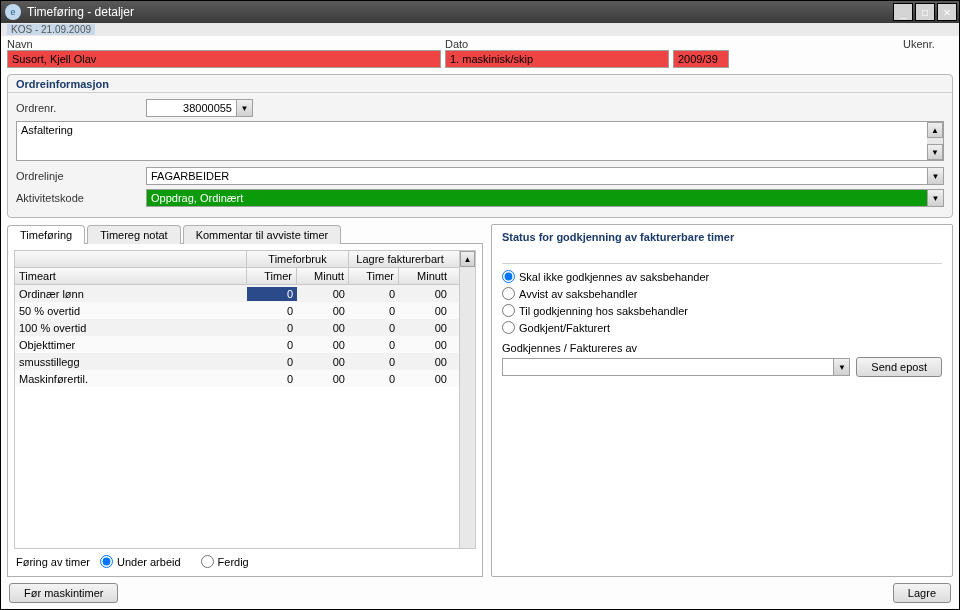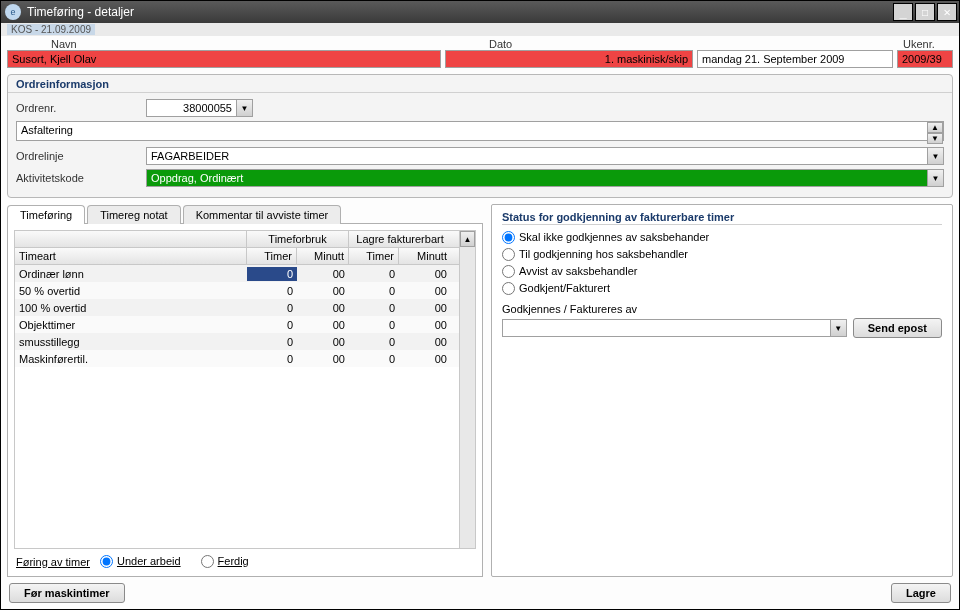--- a/index.html
+++ b/index.html
@@ -58,21 +58,20 @@
 .subheader .kos {
   background: #c8d8e8;
   display: inline-block;
   padding: 0 4px;
 }
 .row-labels {
   display: flex;
   padding: 2px 6px 0 6px;
   font-size: 11px;
   color: #333;
-  margin-left: 44px;
 }
 .row-labels .col1 { width: 438px; }
 .row-labels .col2 { width: 252px; }
 .row-labels .col3 { width: 160px; flex: 1; }
 .row-labels .col4 { width: 50px; text-align: left; }
 .row-inputs {
   display: flex;
   padding: 0 6px;
   gap: 4px;
   align-items: center;
@@ -80,21 +79,21 @@
 .txt-input {
   border: 1px solid #a0a0a0;
   background: #fff;
   height: 18px;
   padding: 1px 4px;
   font-size: 11px;
   font-family: inherit;
 }
 .readonly { background: #ef4444; }
 .row-inputs .in1 { width: 434px; }
-.row-inputs .in2 { width: 248px; text-align: right; }
+.row-inputs .in2 { width: 224px; }
 .row-inputs .in3 { flex: 1; background: #fff; }
 .row-inputs .in4 { width: 56px; }
 
 .section {
   margin: 6px;
   border: 1px solid #b8b8b8;
   border-radius: 4px;
   background: #f4f4f4;
 }
 .section-hdr {
@@ -116,21 +115,21 @@
   background: linear-gradient(to bottom,#f0f0f0,#d0d0d0);
   display: flex; align-items: center; justify-content: center;
   font-size: 8px;
   cursor: pointer;
 }
 .textarea-wrap {
   position: relative;
   display: flex;
   border: 1px solid #a0a0a0;
   background: #fff;
-  height: 20px;
+  height: 40px;
 }
 .textarea-wrap .ta {
   flex: 1; border: none; padding: 2px 4px; font-family: inherit; font-size: 11px; resize: none;
 }
 .textarea-wrap .scroll {
   width: 16px; background: #e8e8e8; display: flex; flex-direction: column; justify-content: space-between;
 }
 .scroll-btn {
   height: 16px; border: 1px solid #a0a0a0; background: linear-gradient(to bottom,#f0f0f0,#d0d0d0);
   display:flex;align-items:center;justify-content:center;font-size:8px;cursor:pointer;
@@ -227,54 +226,52 @@
   border-left: 1px solid #c8c8c8;
 }
 .grid-flex { display: flex; flex: 1; min-height: 0; }
 .grid-inner { flex: 1; display: flex; flex-direction: column; }
 
 .bottom-row {
   display: flex;
   align-items: center;
   gap: 10px;
   padding: 6px 2px 2px 2px;
-  text-decoration: underline;
-}
-.radio-wrap { display: flex; gap: 4px; margin-right: 10px; }
+}
+.radio-wrap { display: flex; align-items: center; gap: 4px; margin-right: 10px; }
 input[type=radio] { margin: 0; }
 
 .right-pane {
   border: 1px solid #b0b0b0;
   background: #fff;
   flex: 1;
   padding: 6px 10px;
   border-radius: 2px;
 }
 .right-hdr {
   color: #1a3a6a;
   font-weight: bold;
   border-bottom: 1px solid #d0d0d0;
-  padding-bottom: 1px;
+  padding-bottom: 20px;
   margin-bottom: 6px;
 }
 .radio-list .radio-wrap { margin-bottom: 4px; display: flex; }
 .field-label { margin-top: 8px; margin-bottom: 3px; }
 .approver-row { display: flex; gap: 6px; align-items: center; }
 .approver-row .combo { flex: 1; }
 .approver-row .combo input { flex: 1; }
 .btn {
   border: 1px solid #8a8a8a;
   background: linear-gradient(to bottom,#f4f4f4,#dcdcdc);
   padding: 2px 14px;
   height: 20px;
   font-family: inherit;
   font-size: 11px;
   border-radius: 3px;
   cursor: pointer;
-  font-weight: bold;
 }
 .footer {
   display: flex;
   justify-content: space-between;
   padding: 6px 8px;
 }
 </style>
 </head>
 <body>
 
@@ -294,21 +291,20 @@
   </div>
 
   <div class="row-labels">
     <div class="col1">Navn</div>
     <div class="col3">Dato</div>
     <div class="col4">Ukenr.</div>
   </div>
   <div class="row-inputs">
     <input class="txt-input readonly in1" value="Susort, Kjell Olav" style="">
     <input class="txt-input readonly in2" value="1. maskinisk/skip" style="">
-    <input class="txt-input in3" value="mandag 21. September 2009" style="">
     <input class="txt-input readonly in4" value="2009/39" style="">
   </div>
 
   <div class="section">
     <div class="section-hdr">Ordreinformasjon</div>
     <div class="section-body">
       <div class="form-row">
         <label>Ordrenr.</label>
         <div class="combo">
           <input class="txt-input" style="width: 90px; text-align: right;" value="38000055">
@@ -429,25 +425,25 @@
     <div class="right-col">
       <div class="right-pane">
         <div class="right-hdr">Status for godkjenning av fakturerbare timer</div>
         <div class="radio-list">
           <div class="radio-wrap">
             <input type="radio" name="ap" checked="" style="">
             <span>Skal ikke godkjennes av saksbehander</span>
           </div>
           <div class="radio-wrap">
             <input type="radio" name="ap" style="">
-            <span>Til godkjenning hos saksbehandler</span>
+            <span>Avvist av saksbehandler</span>
           </div>
           <div class="radio-wrap">
             <input type="radio" name="ap" style="">
-            <span>Avvist av saksbehandler</span>
+            <span>Til godkjenning hos saksbehandler</span>
           </div>
           <div class="radio-wrap">
             <input type="radio" name="ap" style="">
             <span>Godkjent/Fakturert</span>
           </div>
         </div>
         <div class="field-label">Godkjennes / Faktureres av</div>
         <div class="approver-row">
           <div class="combo">
             <input class="txt-input" value="" style="">

